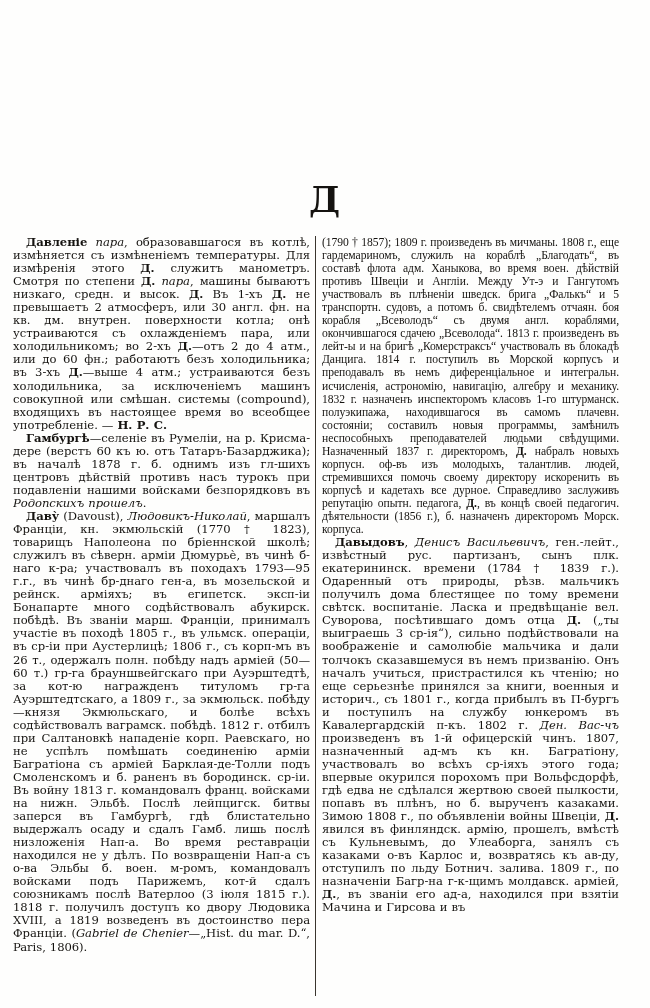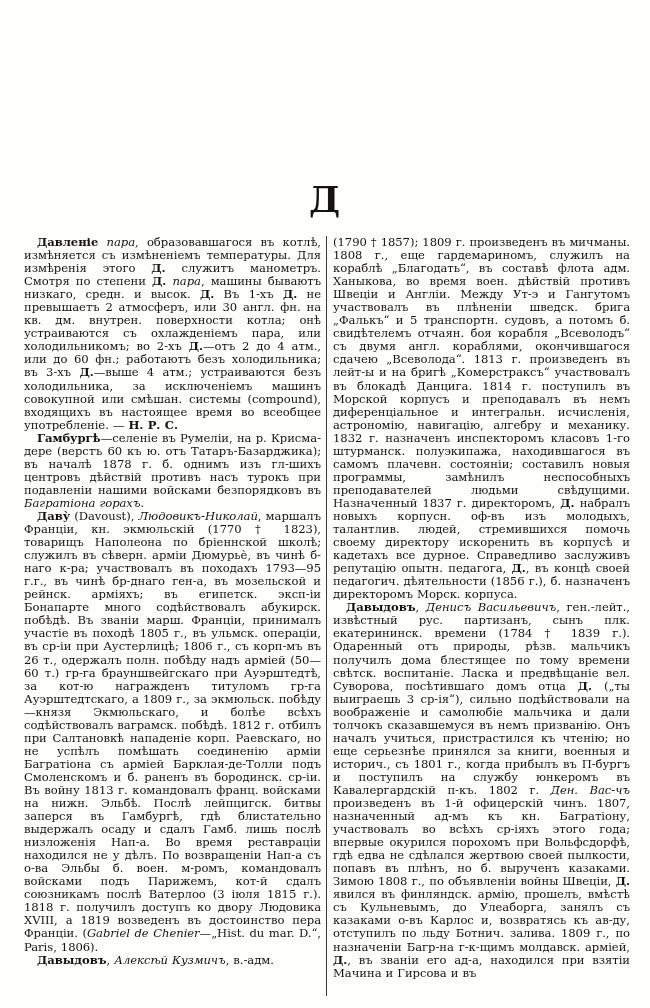--- a/index.html
+++ b/index.html
@@ -23,21 +23,21 @@
     text-align: center;
     font-size: 35px;
     line-height: 40px;
     font-weight: bold;
     letter-spacing: 1px;
   }
   .columns {
     display: flex;
     align-items: stretch;
     margin-top: 16px;
-    padding: 0 20px 0 24px;
+    padding: 0 20px 0 13px;
     height: 760px;
     overflow: hidden;
   }
   .col {
     width: 297px;
     flex: 0 0 297px;
     font-size: 11.6px;
     line-height: 13.05px;
     text-align: justify;
     letter-spacing: -0.05px;
@@ -49,36 +49,36 @@
     background: #3a352e;
     margin: 0 6px 0 5px;
     flex: 0 0 1px;
   }
   p.entry {
     margin: 0;
     text-indent: 13px;
   }
   p.entry.cont {
     text-indent: 0;
+    font-family: Liberation Serif, serif;
   }
   .run-bold { font-weight: bold; }
   .run-italic { font-style: italic; }
   .run-normal { font-weight: normal; font-style: normal; }
 </style>
 </head>
 <body>
 
 <div class="page">
   <div class="section-letter">Д</div>
   <div class="columns">
     <div class="col">
         <p class="entry"><span class="run-bold">Давленіе</span><span class="run-italic"> пара</span><span class="run-normal">, образовавшагося въ котлѣ, измѣняется съ измѣненіемъ температуры. Для измѣренія этого </span><span class="run-bold">Д.</span><span class="run-normal"> служитъ манометръ. Смотря по степени </span><span class="run-bold">Д.</span><span class="run-italic"> пара</span><span class="run-normal">, машины бываютъ низкаго, средн. и высок. </span><span class="run-bold">Д.</span><span class="run-normal"> Въ 1-хъ </span><span class="run-bold">Д.</span><span class="run-normal"> не превышаетъ 2 атмосферъ, или 30 англ. фн. на кв. дм. внутрен. поверхности котла; онѣ устраиваются съ охлажденіемъ пара, или холодильникомъ; во 2-хъ </span><span class="run-bold">Д.</span><span class="run-normal">—отъ 2 до 4 атм., или до 60 фн.; работаютъ безъ холодильника; въ 3-хъ </span><span class="run-bold">Д.</span><span class="run-normal">—выше 4 атм.; устраиваются безъ холодильника, за исключеніемъ машинъ совокупной или смѣшан. системы (compound), входящихъ въ настоящее время во всеобщее употребленіе. — </span><span class="run-bold">Н. Р. С.</span></p>
-        <p class="entry"><span class="run-bold">Гамбургѣ</span><span class="run-normal">—селеніе въ Румеліи, на р. Крисма-дере (верстъ 60 къ ю. отъ Татаръ-Базарджика); въ началѣ 1878 г. б. однимъ изъ гл-шихъ центровъ дѣйствій противъ насъ турокъ при подавленіи нашими войсками безпорядковъ въ </span><span class="run-italic">Багратіона горахъ</span><span class="run-normal">.</span></p>
+        <p class="entry"><span class="run-bold">Гамбургѣ</span><span class="run-normal">—селеніе въ Румеліи, на р. Крисма-дере (верстъ 60 къ ю. отъ Татаръ-Базарджика); въ началѣ 1878 г. б. однимъ изъ гл-шихъ центровъ дѣйствій противъ насъ турокъ при подавленіи нашими войсками безпорядковъ въ </span><span class="run-italic">Родопскихъ прошелъ</span><span class="run-normal">.</span></p>
         <p class="entry"><span class="run-bold">Даву̀</span><span class="run-normal"> (Davoust), </span><span class="run-italic">Людовикъ-Николай</span><span class="run-normal">, маршалъ Франціи, кн. экмюльскій (1770 † 1823), товарищъ Наполеона по бріеннской школѣ; служилъ въ сѣверн. арміи Дюмурьѐ, въ чинѣ б-наго к-ра; участвовалъ въ походахъ 1793—95 г.г., въ чинѣ бр-днаго ген-а, въ мозельской и рейнск. арміяхъ; въ египетск. эксп-іи Бонапарте много содѣйствовалъ абукирск. побѣдѣ. Въ званіи марш. Франціи, принималъ участіе въ походѣ 1805 г., въ ульмск. операціи, въ ср-іи при Аустерлицѣ; 1806 г., съ корп-мъ въ 26 т., одержалъ полн. побѣду надъ арміей (50—60 т.) гр-га брауншвейгскаго при Ауэрштедтѣ, за кот-ю награжденъ титуломъ гр-га Ауэрштедтскаго, а 1809 г., за экмюльск. побѣду—князя Экмюльскаго, и болѣе всѣхъ содѣйствовалъ ваграмск. побѣдѣ. 1812 г. отбилъ при Салтановкѣ нападеніе корп. Раевскаго, но не успѣлъ помѣшать соединенію арміи Багратіона съ арміей Барклая-де-Толли подъ Смоленскомъ и б. раненъ въ бородинск. ср-іи. Въ войну 1813 г. командовалъ франц. войсками на нижн. Эльбѣ. Послѣ лейпцигск. битвы заперся въ Гамбургѣ, гдѣ блистательно выдержалъ осаду и сдалъ Гамб. лишь послѣ низложенія Нап-а. Во время реставраціи находился не у дѣлъ. По возвращеніи Нап-а съ о-ва Эльбы б. воен. м-ромъ, командовалъ войсками подъ Парижемъ, кот-й сдалъ союзникамъ послѣ Ватерлоо (3 іюля 1815 г.). 1818 г. получилъ доступъ ко двору Людовика XVIII, а 1819 возведенъ въ достоинство пера Франціи. (</span><span class="run-italic">Gabriel de Chenier</span><span class="run-normal">—„Hist. du mar. D.“, Paris, 1806).</span></p>
-        <p class="entry"><span class="run-bold">Давыдовъ</span><span class="run-normal">, </span><span class="run-italic">Алексѣй Кузмичъ</span><span class="run-normal">, в.-адм.</span></p>
       </div>
     <div class="divider"></div>
     <div class="col">
         <p class="entry cont"><span class="run-normal">(1790 † 1857); 1809 г. произведенъ въ мичманы. 1808 г., еще гардемариномъ, служилъ на кораблѣ „Благодать“, въ составѣ флота адм. Ханыкова, во время воен. дѣйствій противъ Швеціи и Англіи. Между Ут-э и Гангутомъ участвовалъ въ плѣненіи шведск. брига „Фалькъ“ и 5 транспортн. судовъ, а потомъ б. свидѣтелемъ отчаян. боя корабля „Всеволодъ“ съ двумя англ. кораблями, окончившагося сдачею „Всеволода“. 1813 г. произведенъ въ лейт-ы и на бригѣ „Комерстраксъ“ участвовалъ въ блокадѣ Данцига. 1814 г. поступилъ въ Морской корпусъ и преподавалъ въ немъ диференціальное и интегральн. исчисленія, астрономію, навигацію, алгебру и механику. 1832 г. назначенъ инспекторомъ класовъ 1-го штурманск. полуэкипажа, находившагося въ самомъ плачевн. состояніи; составилъ новыя программы, замѣнилъ неспособныхъ преподавателей людьми свѣдущими. Назначенный 1837 г. директоромъ, </span><span class="run-bold">Д.</span><span class="run-normal"> набралъ новыхъ корпусн. оф-въ изъ молодыхъ, талантлив. людей, стремившихся помочь своему директору искоренить въ корпусѣ и кадетахъ все дурное. Справедливо заслуживъ репутацію опытн. педагога, </span><span class="run-bold">Д.</span><span class="run-normal">, въ концѣ своей педагогич. дѣятельности (1856 г.), б. назначенъ директоромъ Морск. корпуса.</span></p>
         <p class="entry"><span class="run-bold">Давыдовъ</span><span class="run-normal">, </span><span class="run-italic">Денисъ Васильевичъ</span><span class="run-normal">, ген.-лейт., извѣстный рус. партизанъ, сынъ плк. екатерининск. времени (1784 † 1839 г.). Одаренный отъ природы, рѣзв. мальчикъ получилъ дома блестящее по тому времени свѣтск. воспитаніе. Ласка и предвѣщаніе вел. Суворова, посѣтившаго домъ отца </span><span class="run-bold">Д.</span><span class="run-normal"> („ты выиграешь 3 ср-ія“), сильно подѣйствовали на воображеніе и самолюбіе мальчика и дали толчокъ сказавшемуся въ немъ призванію. Онъ началъ учиться, пристрастился къ чтенію; но еще серьезнѣе принялся за книги, военныя и историч., съ 1801 г., когда прибылъ въ П-бургъ и поступилъ на службу юнкеромъ въ Кавалергардскій п-къ. 1802 г. </span><span class="run-italic">Ден. Вас-чъ</span><span class="run-normal"> произведенъ въ 1-й офицерскій чинъ. 1807, назначенный ад-мъ къ кн. Багратіону, участвовалъ во всѣхъ ср-іяхъ этого года; впервые окурился порохомъ при Вольфсдорфѣ, гдѣ едва не сдѣлался жертвою своей пылкости, попавъ въ плѣнъ, но б. вырученъ казаками. Зимою 1808 г., по объявленіи войны Швеціи, </span><span class="run-bold">Д.</span><span class="run-normal"> явился въ финляндск. армію, прошелъ, вмѣстѣ съ Кульневымъ, до Улеаборга, занялъ съ казаками о-въ Карлос и, возвратясь къ ав-ду, отступилъ по льду Ботнич. залива. 1809 г., по назначеніи Багр-на г-к-щимъ молдавск. арміей, </span><span class="run-bold">Д.</span><span class="run-normal">, въ званіи его ад-а, находился при взятіи Мачина и Гирсова и въ</span></p>
       </div>
   </div>
 </div>
 
 </body></html>

